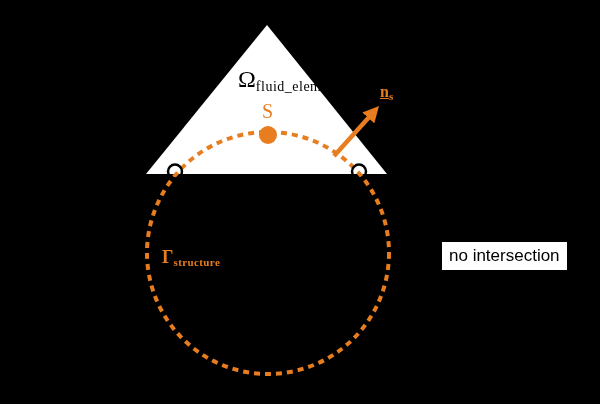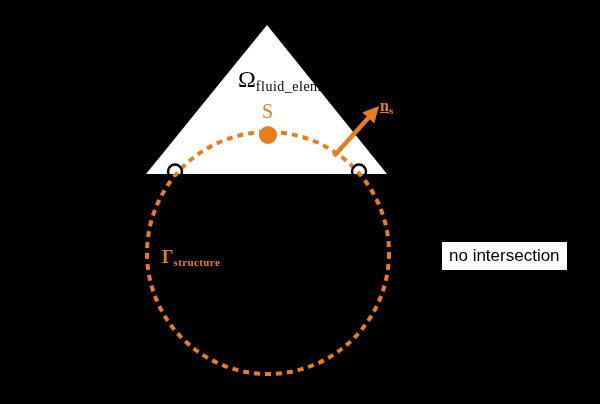--- a/index.html
+++ b/index.html
@@ -40,21 +40,21 @@
     font-size: 18px;
     font-weight: 700;
   }
   .gamma-label .sub {
     font-size: 11px;
     vertical-align: -3px;
     letter-spacing: 0.4px;
   }
 
   .ns-label {
-    left: 380px; top: 97px;
+    left: 380px; top: 83px;
     font-size: 16px;
     font-weight: 700;
     text-decoration: underline;
   }
   .ns-label .sub {
     font-size: 11px;
     vertical-align: -3px;
   }
 
   .note-box {

